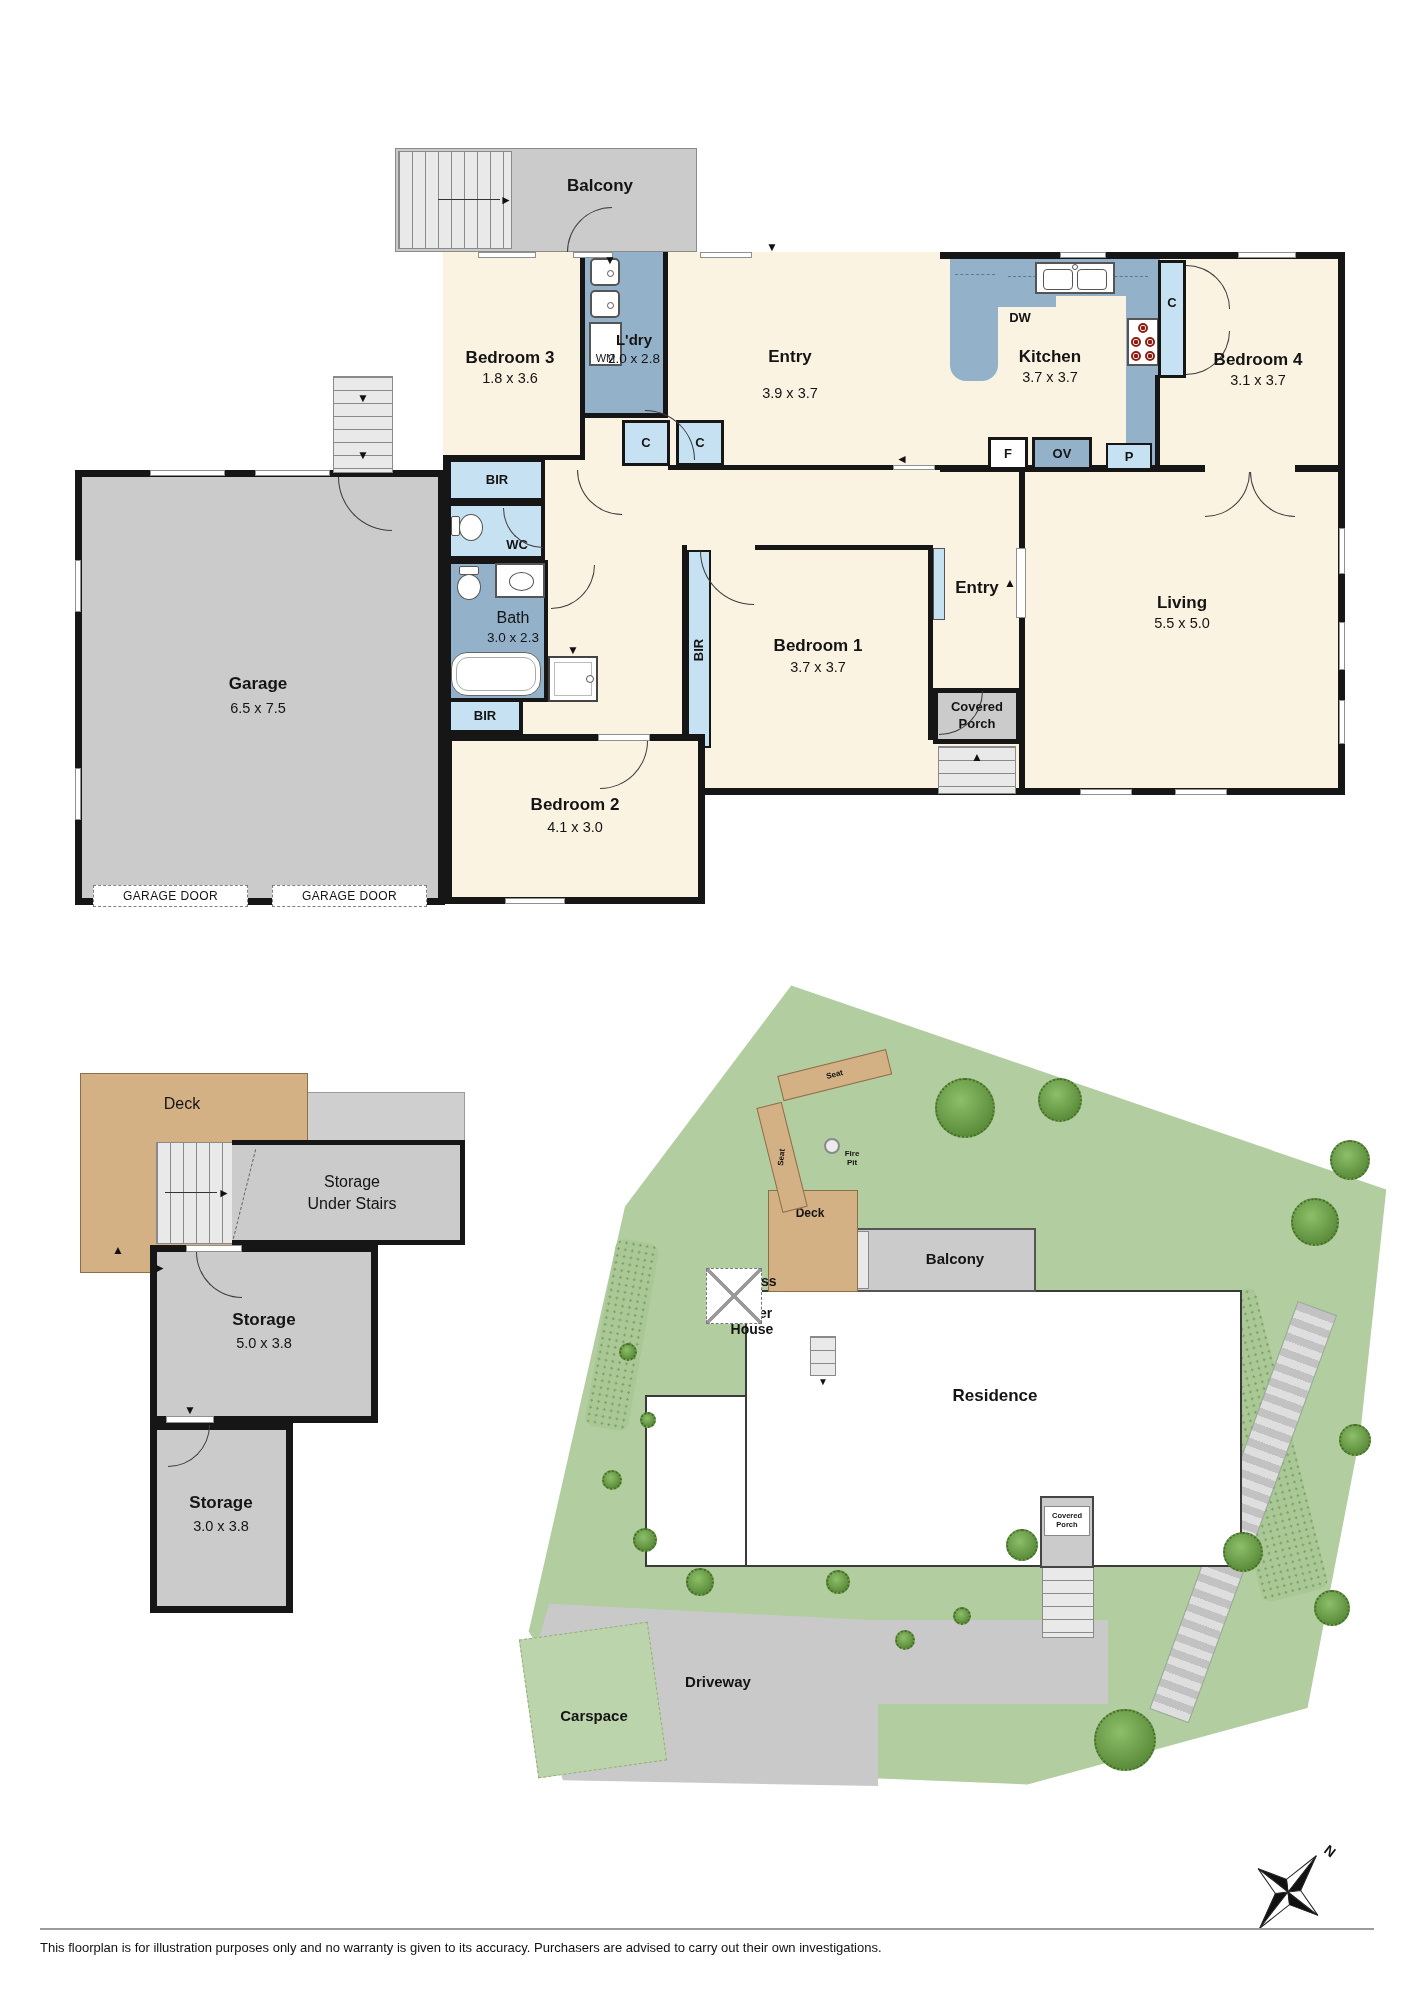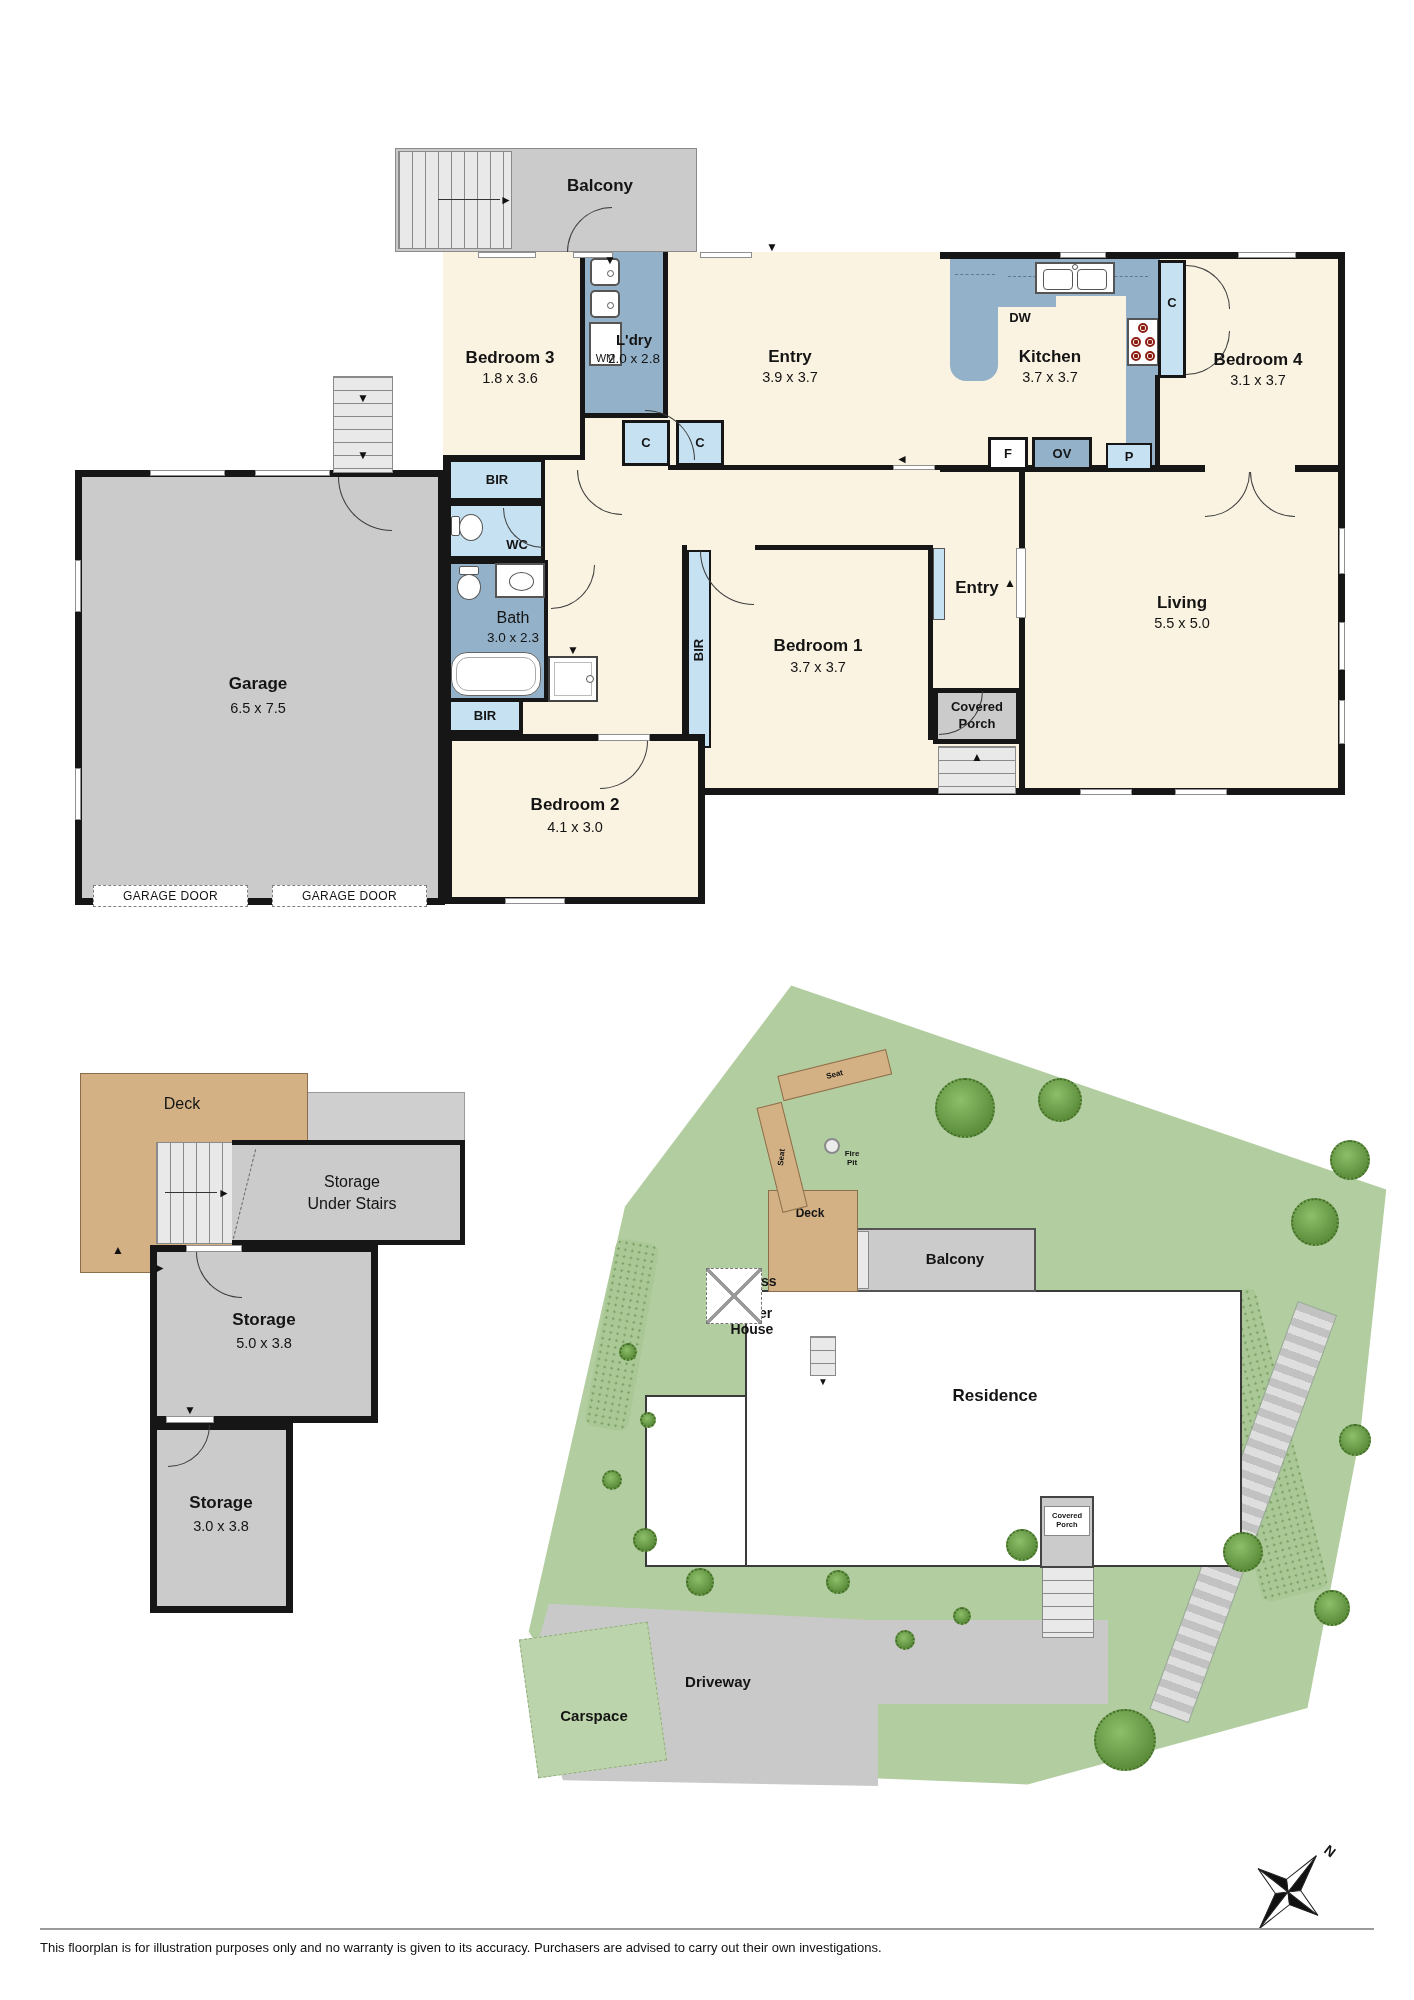--- a/index.html
+++ b/index.html
@@ -150,21 +150,21 @@
   </div>
   <span class="arrow" style="left:573px;top:650px">▼</span>
   <div class="room bluelight b4" style="left:447px;top:698px;width:76px;height:36px"></div>
   <div class="lbl sm" style="left:485px;top:716px">BIR</div>
 
   <div class="lbl nm" style="left:510px;top:358px">Bedroom 3</div>
   <div class="lbl dm" style="left:510px;top:378px">1.8 x 3.6</div>
   <div class="lbl nm15" style="left:634px;top:340px">L'dry</div>
   <div class="lbl dm13" style="left:634px;top:359px">2.0 x 2.8</div>
   <div class="lbl nm" style="left:790px;top:357px">Entry</div>
-  <div class="lbl dm" style="left:790px;top:377px">3.9 x 3.7</div>
+  <div class="lbl dm" style="left:790px;top:393px">3.9 x 3.7</div>
   <div class="lbl nm" style="left:1050px;top:357px">Kitchen</div>
   <div class="lbl dm" style="left:1050px;top:377px">3.7 x 3.7</div>
   <div class="lbl nm" style="left:1258px;top:360px">Bedroom 4</div>
   <div class="lbl dm" style="left:1258px;top:380px">3.1 x 3.7</div>
 
   <div class="wall" style="left:755px;top:545px;width:178px;height:5px"></div>
   <div class="wall" style="left:682px;top:545px;width:5px;height:250px"></div>
   <div class="wall" style="left:928px;top:545px;width:5px;height:195px"></div>
   <div class="room bluelight" style="left:687px;top:550px;width:24px;height:198px;border:2.5px solid #161616"></div>
   <div class="lbl sm" style="left:699px;top:650px;transform:translate(-50%,-50%) rotate(-90deg)">BIR</div>

